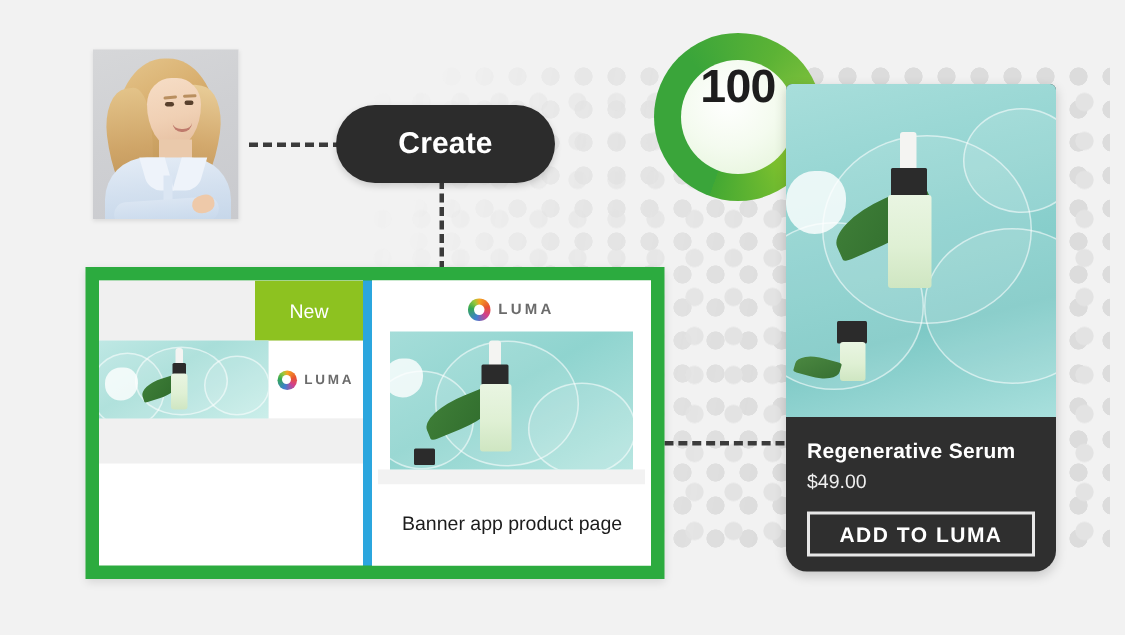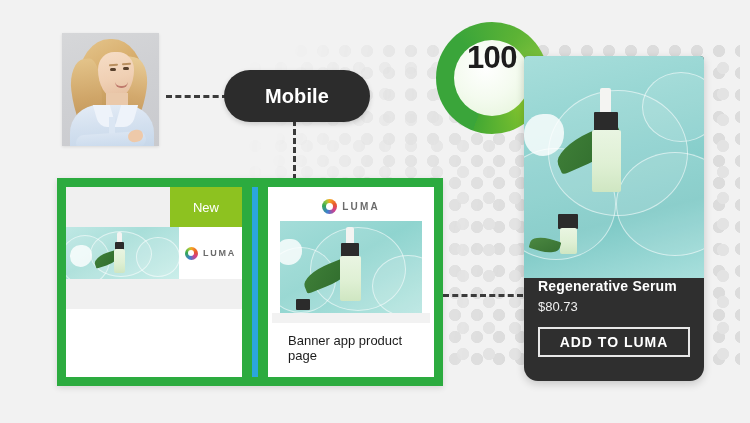--- a/index.html
+++ b/index.html
@@ -168,21 +168,20 @@
   }
 
   
   .green-panel {
     position: absolute; left: 57px; top: 178px;
     width: 386px; height: 208px;
     background: #2cab3f;
     padding: 9px;
     display: flex;
     box-shadow: 0 2px 6px rgba(0,0,0,.12);
-    gap: 10px;
   }
   .card {
     background: #fff; position: relative; overflow: hidden;
     display: flex; flex-direction: column;
   }
   .card.banner { width: 176px; }
   .card-divider { width: 6px; background: #2ba6de; flex: 0 0 6px; }
   .card.mobile { flex: 1; border: 4px solid #fff; }
 
   
@@ -273,21 +272,21 @@
     background: #2f2f2f;
     border-radius: 4px 4px 14px 14px;
     overflow: hidden;
     box-shadow: 0 3px 8px rgba(0,0,0,.18);
   }
   .phone-photo {
     height: 222px; width: 100%;
     position: relative; overflow: hidden;
     background: linear-gradient(165deg, #a8dedb 0%, #8ed2cf 40%, #7ec9c6 70%, #a9e0dd 100%);
   }
-  .phone-info { padding: 0 14px 0 14px; color: #fff; }
+  .phone-info { padding: 14px 14px 0 14px; color: #fff; }
   .prod-title { font-size: 14px; font-weight: bold; letter-spacing: .2px; }
   .prod-price { font-size: 13px; margin-top: 5px; color: #efefef; }
   .atc-btn {
     margin: 13px 14px 0 14px;
     height: 30px;
     border: 2px solid #e8e8e8;
     display: flex; align-items: center; justify-content: center;
     color: #fff; font-size: 14px; font-weight: bold; letter-spacing: 1px;
     cursor: pointer;
   }
@@ -317,21 +316,21 @@
     <div class="p-placket"></div>
     <div class="p-arm"></div>
     <div class="p-hand"></div>
   </div>
 
   <div class="dash-h1"></div>
   <div class="dash-v1"></div>
   <div class="dash-h2"></div>
 
   <div class="create-pill">
-    <span>Mobile</span>
+    <span>Create</span>
   </div>
 
   <div class="score-wrap">
     <div class="score-ring"></div>
     <div class="score-inner">
       <span class="score-num">100</span>
     </div>
   </div>
 
 
@@ -400,20 +399,20 @@
       <div class="leaf" style="left:30px; top:78px; width:70px; height:28px; transform:rotate(-24deg);"></div>
       <div class="bottle-dropper" style="left:76px; top:32px; width:11px; height:28px;"></div>
       <div class="bottle-cap" style="left:70px; top:56px; width:24px; height:20px;"></div>
       <div class="bottle" style="left:68px; top:74px; width:29px; height:62px;"></div>
       <div class="bottle-cap" style="left:34px; top:158px; width:20px; height:15px;"></div>
       <div class="bottle" style="left:36px; top:172px; width:17px; height:26px;"></div>
       <div class="leaf" style="left:6px; top:182px; width:30px; height:14px; transform:rotate(16deg); background:linear-gradient(140deg,#4d8a42,#356e31);"></div>
     </div>
     <div class="phone-info">
       <div class="prod-title">Regenerative Serum</div>
-      <div class="prod-price">$80.73</div>
+      <div class="prod-price">$49.00</div>
     </div>
     <div class="atc-btn">
       <span>ADD TO LUMA</span>
     </div>
   </div>
 
 </div>
 
 </body></html>

